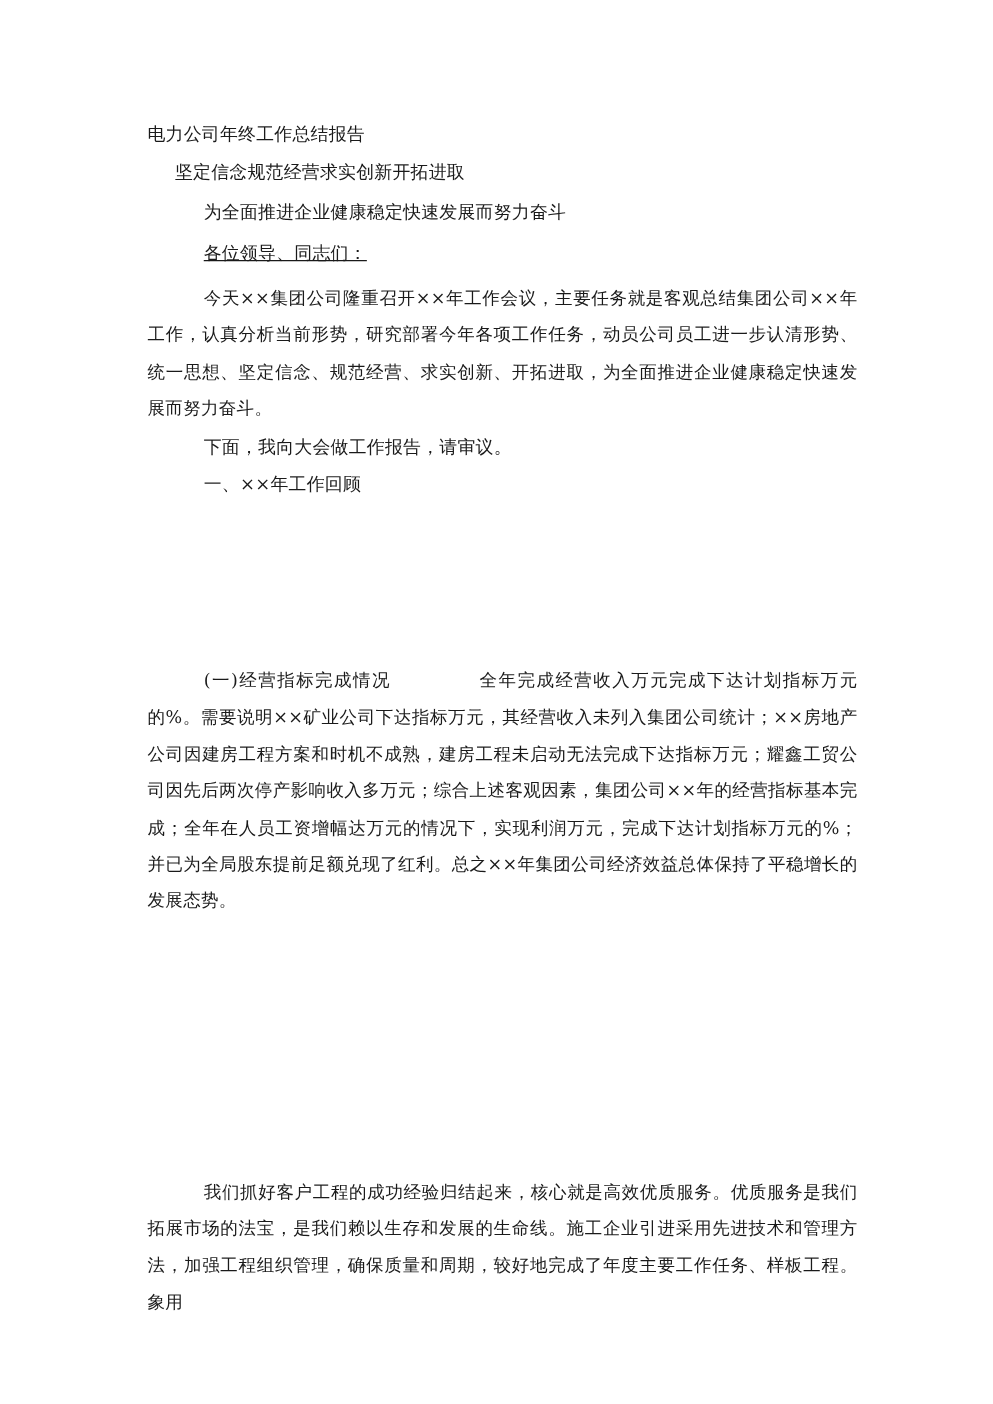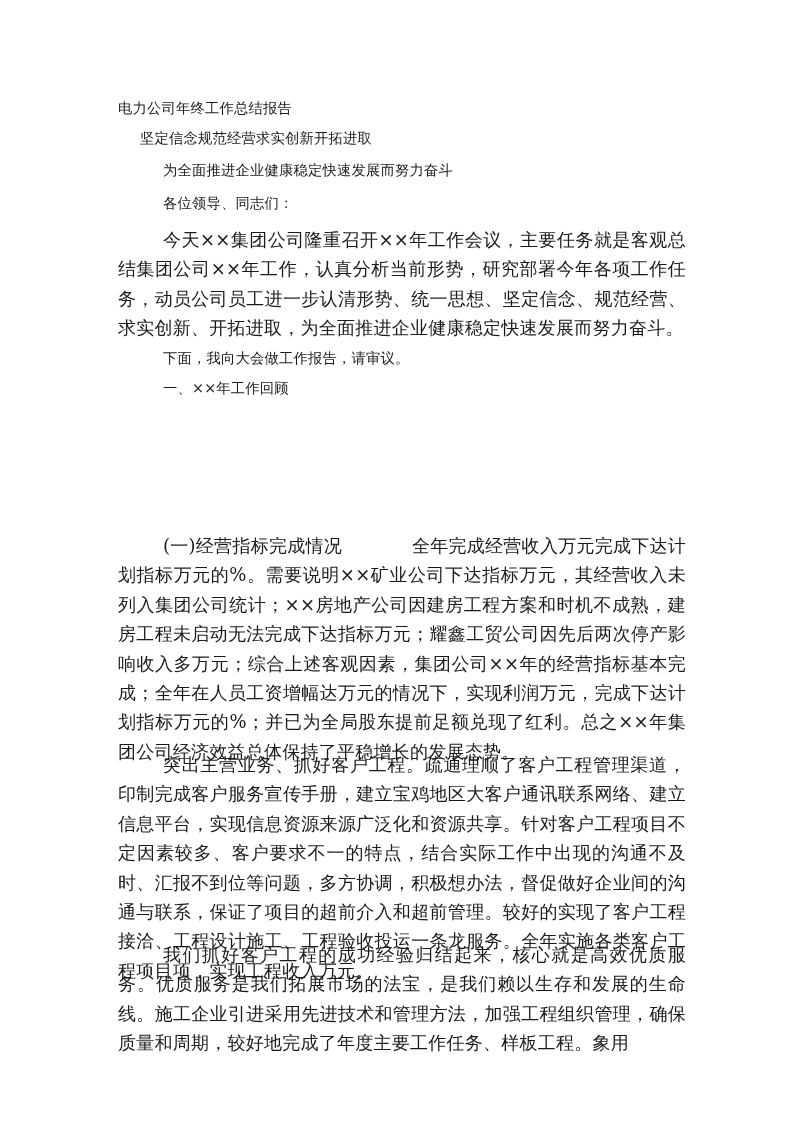--- a/index.html
+++ b/index.html
@@ -1,40 +1,39 @@
 <!DOCTYPE html>
 <html><head>
 <meta charset="utf-8">
 <style>
   html, body { margin: 0; padding: 0; background: #ffffff; }
   body { width: 794px; height: 1123px; position: relative; overflow: hidden;
          font-family: "DejaVu Serif", "Liberation Serif", serif; color: #1a1a1a; }
   .page { position: absolute; left: 0; top: 0; width: 794px; height: 871px; background: #fff; }
   .line { position: absolute; left: 118px; width: 570px; font-size: 14.3px; line-height: 29px;
           white-space: nowrap; letter-spacing: 0.2px; }
-  .para { position: absolute; left: 118px; width: 568px; font-size: 18px; line-height: 29.4px;
+  .para { position: absolute; left: 118px; width: 568px; font-size: 14px; line-height: 29.4px;
           text-indent: 45px; text-align: justify; letter-spacing: 0.25px; word-break: break-all; }
   .i1 { left: 140px; }
   .i2 { left: 163px; }
   .gap { display: inline-block; width: 70px; }
 </style>
 </head>
 <body>
 
 <div class="page">
   <div class="line" style="top:94px;">电力公司年终工作总结报告</div>
   <div class="line i2" style="top:156px;">为全面推进企业健康稳定快速发展而努力奋斗</div>
   <div class="line i1" style="top:124px;">坚定信念规范经营求实创新开拓进取</div>
-  <div class="line i2" style="top:189px;">各位领导、同志们：</div>
+  <div class="line i2" style="top:189px;text-decoration:underline;">各位领导、同志们：</div>
 
   <div class="para" style="top:225px;">今天××集团公司隆重召开××年工作会议，主要任务就是客观总结集团公司××年工作，认真分析当前形势，研究部署今年各项工作任务，动员公司员工进一步认清形势、统一思想、坚定信念、规范经营、求实创新、开拓进取，为全面推进企业健康稳定快速发展而努力奋斗。</div>
 
   <div class="line i2" style="top:344px;">下面，我向大会做工作报告，请审议。</div>
   <div class="line i2" style="top:374px;">一、××年工作回顾</div>
 
 
   <div class="para" style="top:531px;"><span>(一)经营指标完成情况</span><span class="gap"></span><span>全年完成经营收入万元完成下达计划指标万元的%。需要说明××矿业公司下达指标万元，其经营收入未列入集团公司统计；××房地产公司因建房工程方案和时机不成熟，建房工程未启动无法完成下达指标万元；耀鑫工贸公司因先后两次停产影响收入多万元；综合上述客观因素，集团公司××年的经营指标基本完成；全年在人员工资增幅达万元的情况下，实现利润万元，完成下达计划指标万元的%；并已为全局股东提前足额兑现了红利。总之××年集团公司经济效益总体保持了平稳增长的发展态势。</span></div>
 
 
-  <div class="para" style="top:750px;">突出主营业务、抓好客户工程。疏通理顺了客户工程管理渠道，印制完成客户服务宣传手册，建立宝鸡地区大客户通讯联系网络、建立信息平台，实现信息资源来源广泛化和资源共享。针对客户工程项目不定因素较多、客户要求不一的特点，结合实际工作中出现的沟通不及时、汇报不到位等问题，多方协调，积极想办法，督促做好企业间的沟通与联系，保证了项目的超前介入和超前管理。较好的实现了客户工程接洽、工程设计施工、工程验收投运一条龙服务。全年实施各类客户工程项目项，实现工程收入万元。</div>
 
   <div class="para" style="top:940px;">我们抓好客户工程的成功经验归结起来，核心就是高效优质服务。优质服务是我们拓展市场的法宝，是我们赖以生存和发展的生命线。施工企业引进采用先进技术和管理方法，加强工程组织管理，确保质量和周期，较好地完成了年度主要工作任务、样板工程。象用</div>
 </div>
 
 </body></html>

